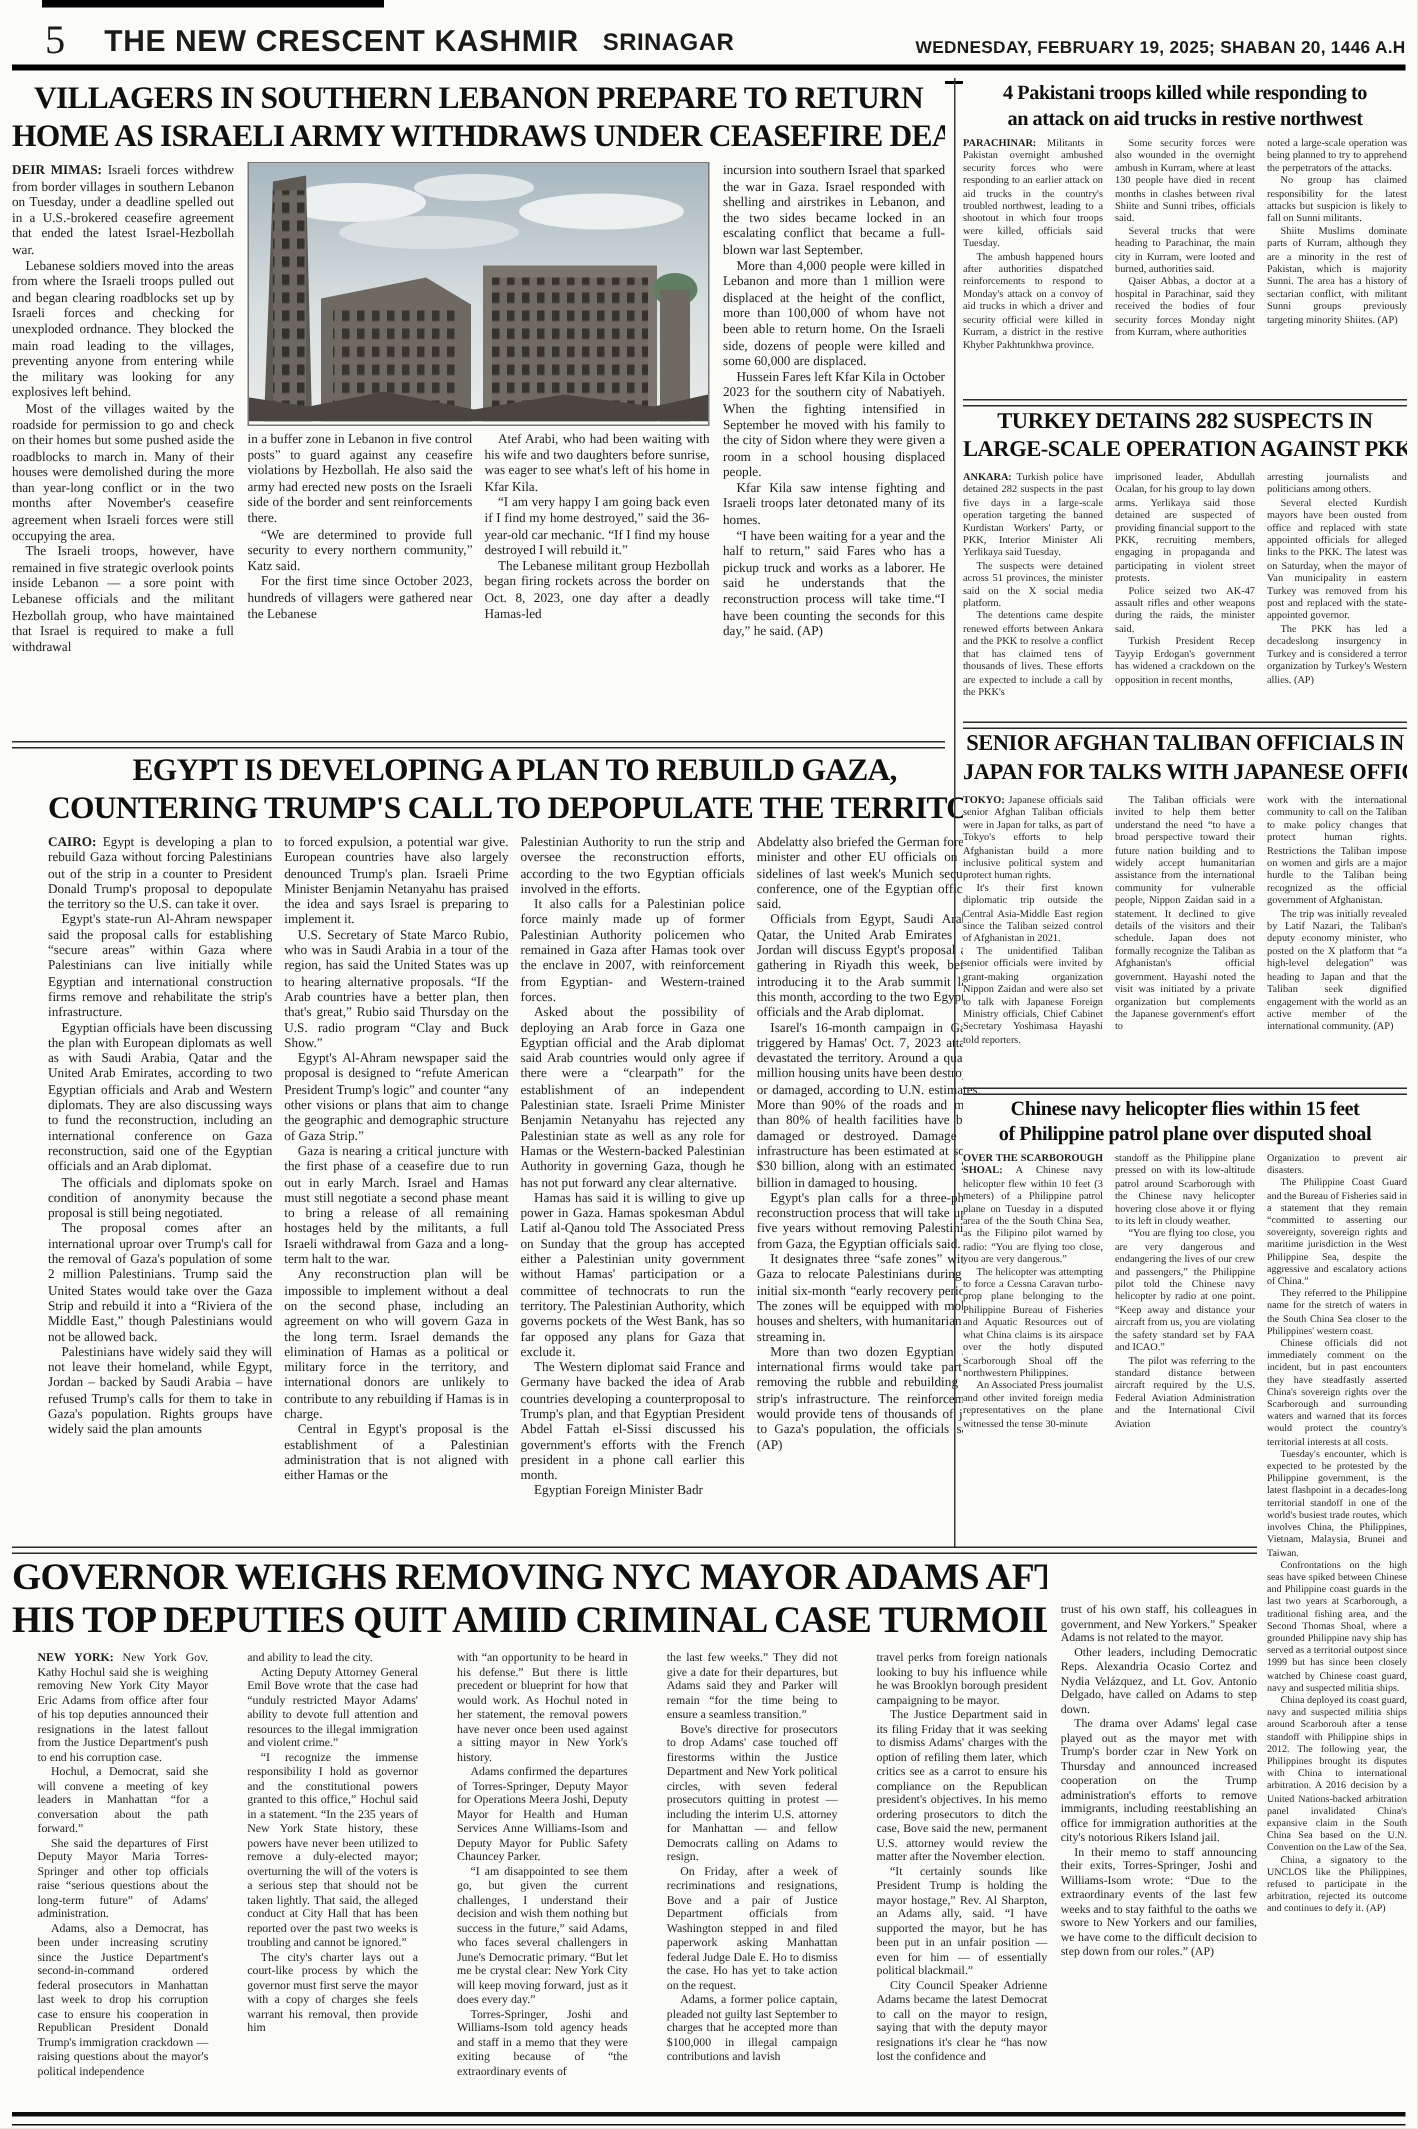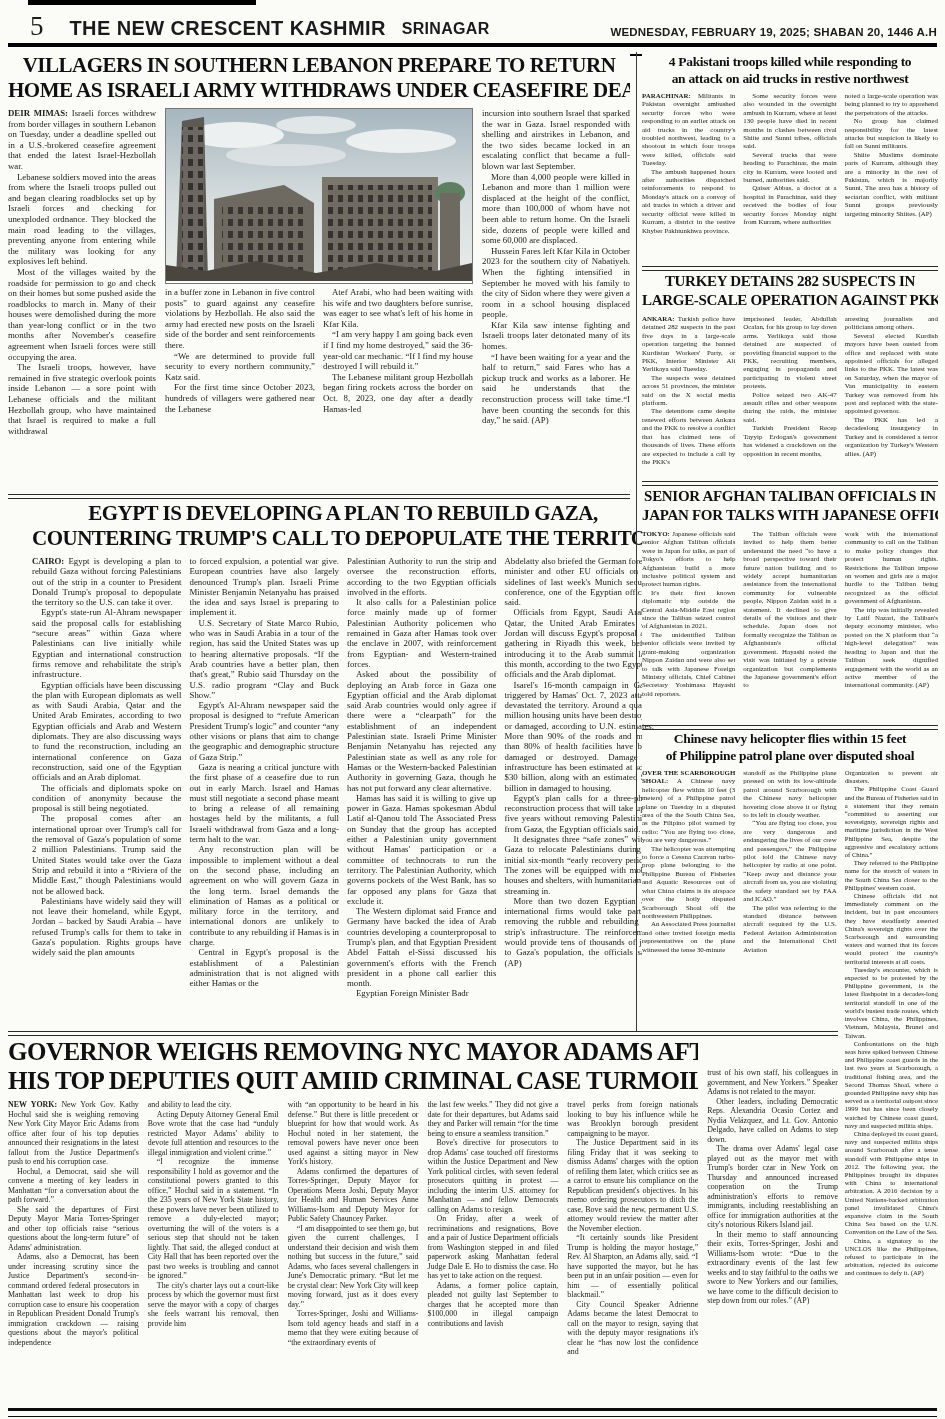--- a/index.html
+++ b/index.html
@@ -39,21 +39,21 @@
   .rail{font-size:6.9px;line-height:8.4px;}
   .pakistan{top:52px;left:642px;width:296px;height:213px;}
   .turkey{top:271px;left:642px;width:296px;height:207px;}
   .taliban{top:486px;left:642px;width:296px;height:237px;}
   .chinese{top:729px;left:642px;width:296px;height:682px;}
   .chinese .c3{font-size:6.7px;line-height:8.2px;}
   
   .nyc{top:1036px;left:8px;width:830px;height:372px;font-size:7.9px;line-height:9.5px;
        display:grid;grid-template-columns:repeat(6,1fr);grid-template-rows:auto 1fr;column-gap:9px;}
   .nyc .hl{grid-column:1/6;grid-row:1;align-self:start;}
-  .nyc .ncol{grid-row:2;min-width:0;}
+  .nyc .ncol{grid-row:2;min-width:0;margin-left:17px;}
   .nyc .c6{grid-column:6;grid-row:1/3;padding-top:32px;min-width:0;}
   
   .hrule{position:absolute;height:3px;border-top:1px solid #2a2a2a;border-bottom:1px solid #2a2a2a;}
   .brule{position:absolute;height:5px;border-top:3px solid #0c0c0c;border-bottom:1px solid #0c0c0c;}
   .vrule{position:absolute;width:1px;background:#3a3a3a;}
 </style>
 </head>
 <body>
 
 <div id="page">

